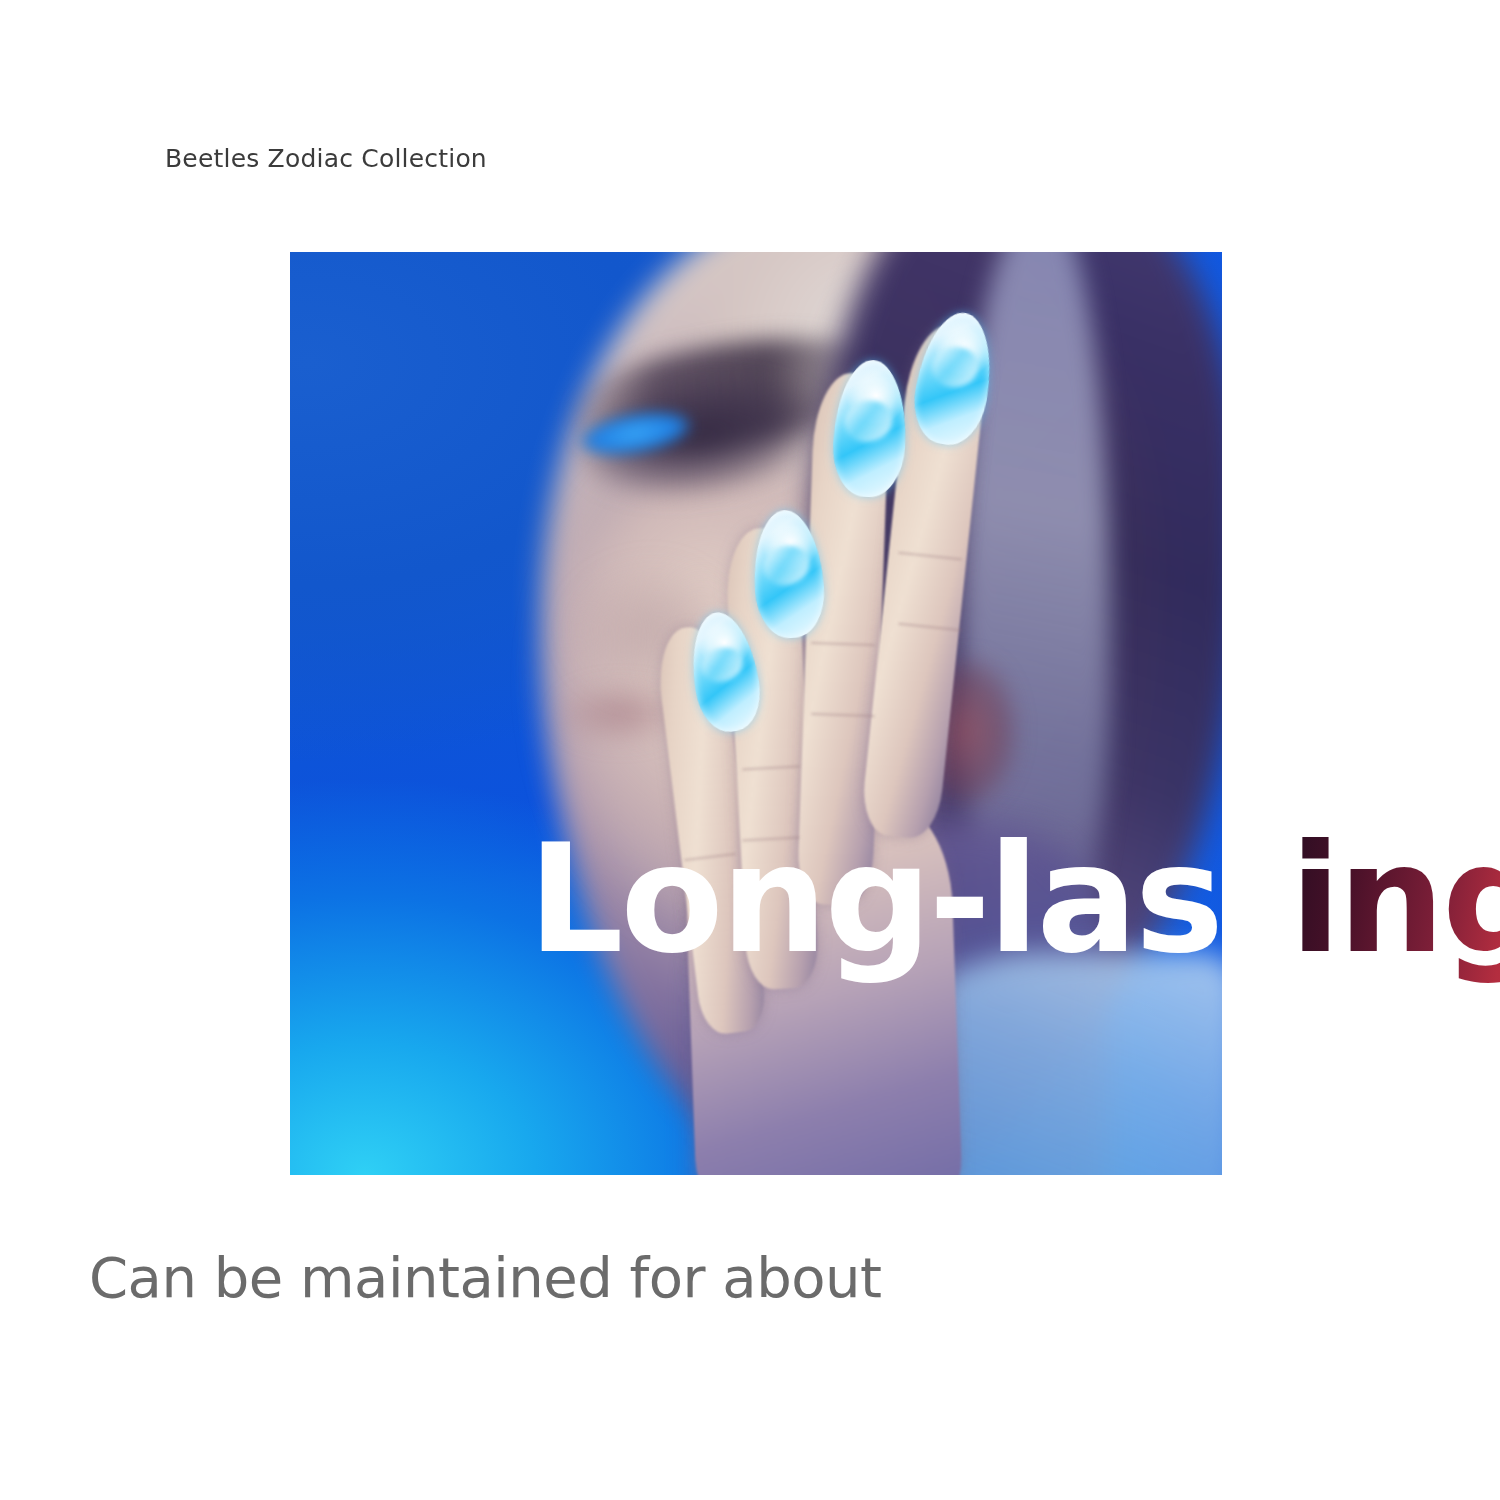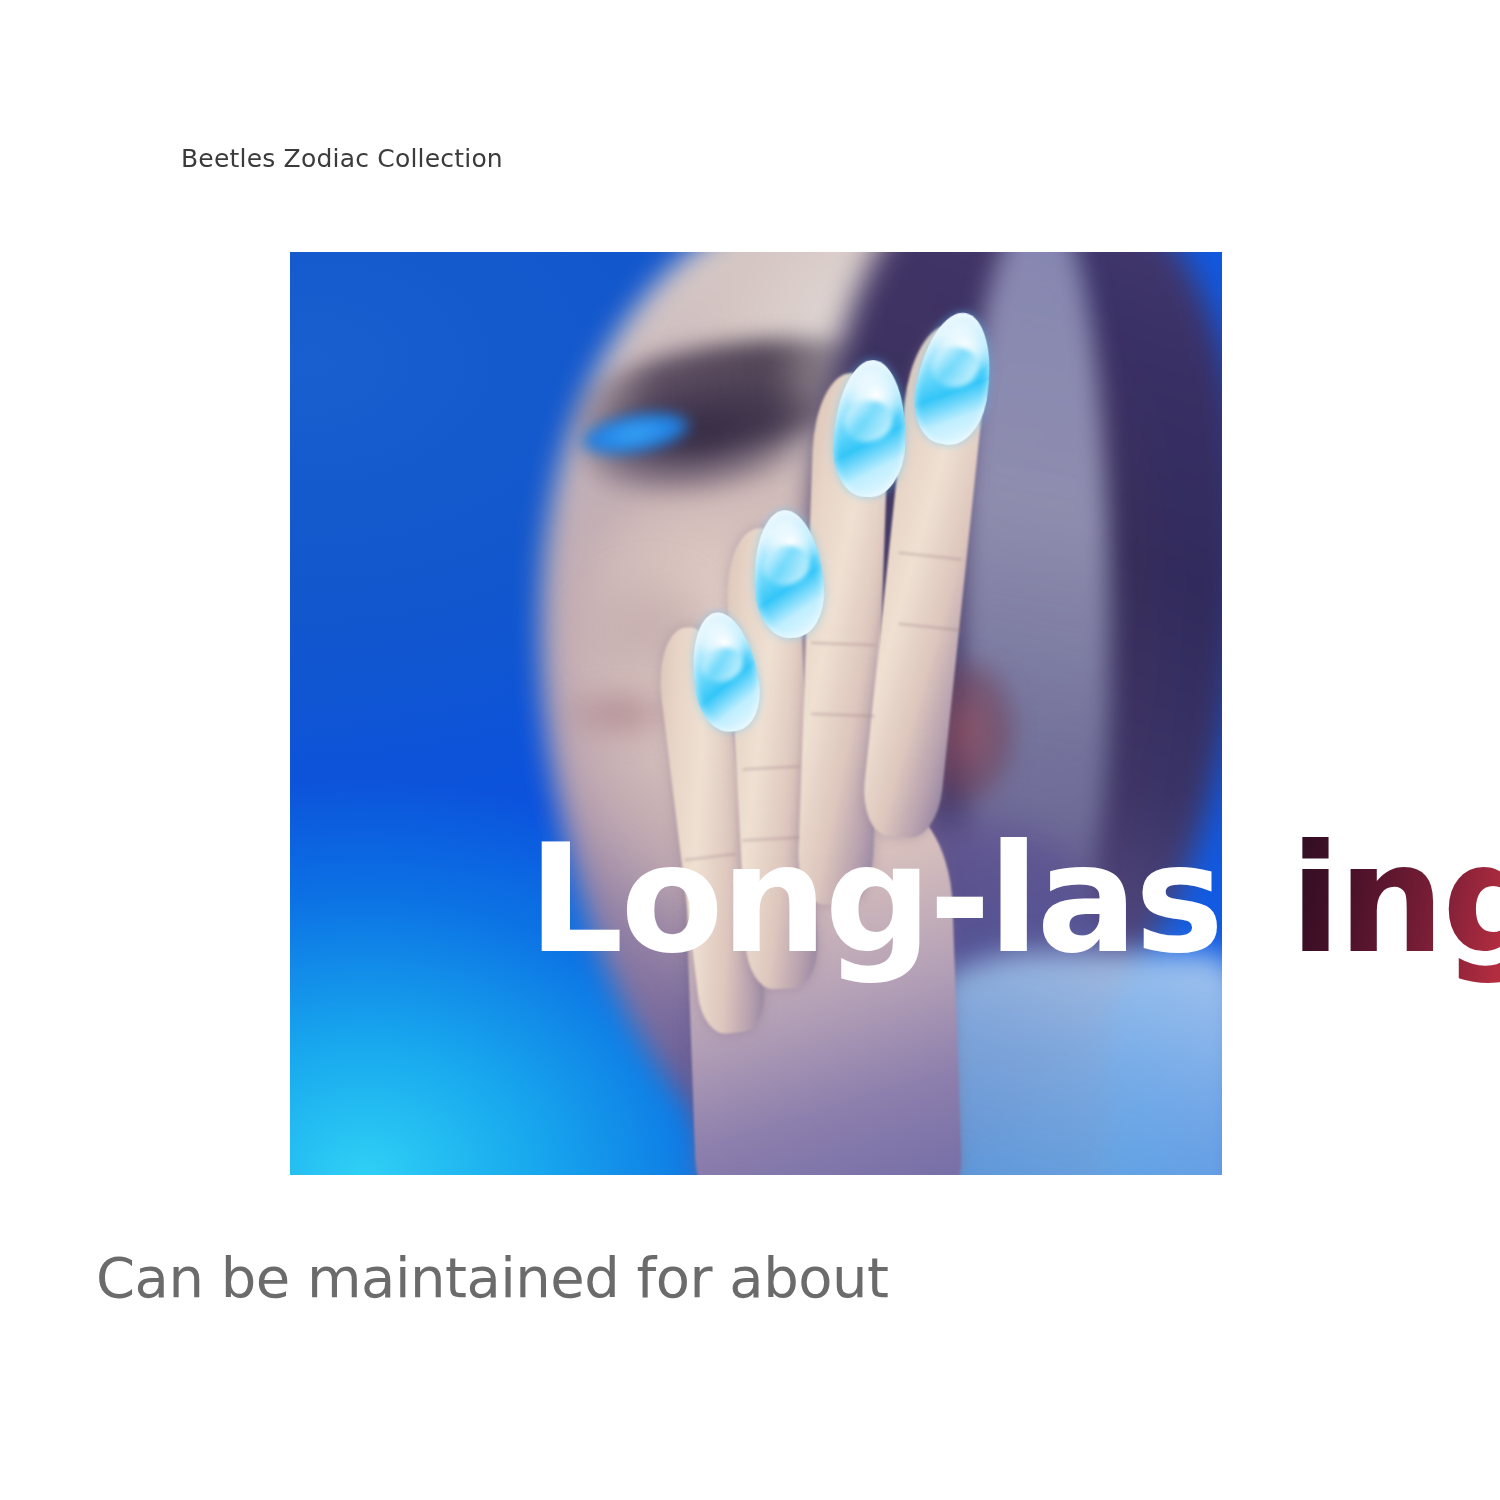--- a/index.html
+++ b/index.html
@@ -17,21 +17,21 @@
 
   #page {
     position: absolute;
     inset: 0;
     background: #ffffff;
   }
 
   
   .brand-label {
     position: absolute;
-    left: 181px;
+    left: 165px;
     top: 144px;
     font-family: "DejaVu Sans", sans-serif;
     font-size: 25px;
     font-weight: 400;
     letter-spacing: 0.2px;
     color: #3b3b3b;
     white-space: nowrap;
   }
 
   
@@ -334,21 +334,21 @@
   .headline .seg-out {
     background: linear-gradient(100deg, #2b0d22 0%, #4a1129 26%, #7e1f38 58%, #b32d3f 82%, #c0343f 100%);
     -webkit-background-clip: text;
     background-clip: text;
     color: transparent;
   }
 
   
   .caption {
     position: absolute;
-    left: 96px;
+    left: 89px;
     top: 1241px;
     width: 1000px;
     font-family: "DejaVu Sans", sans-serif;
     font-size: 56px;
     line-height: 1.33;
     font-weight: 400;
     letter-spacing: -0.5px;
     color: #6b6b6b;
   }
   .caption .cl { display: block; }

